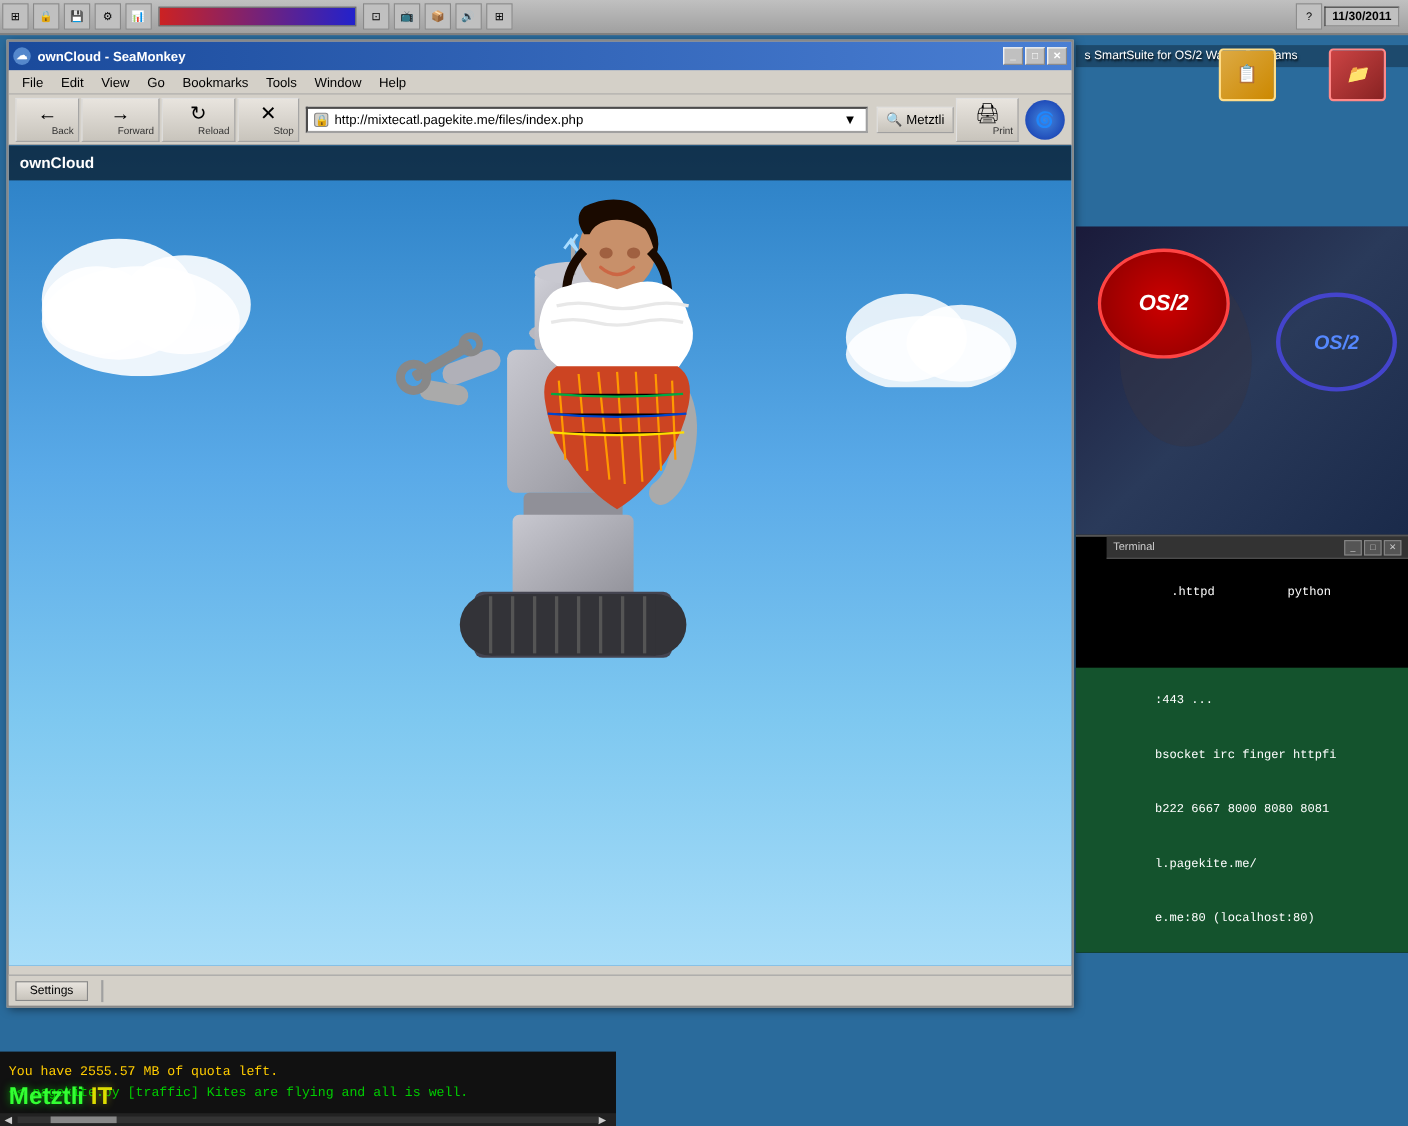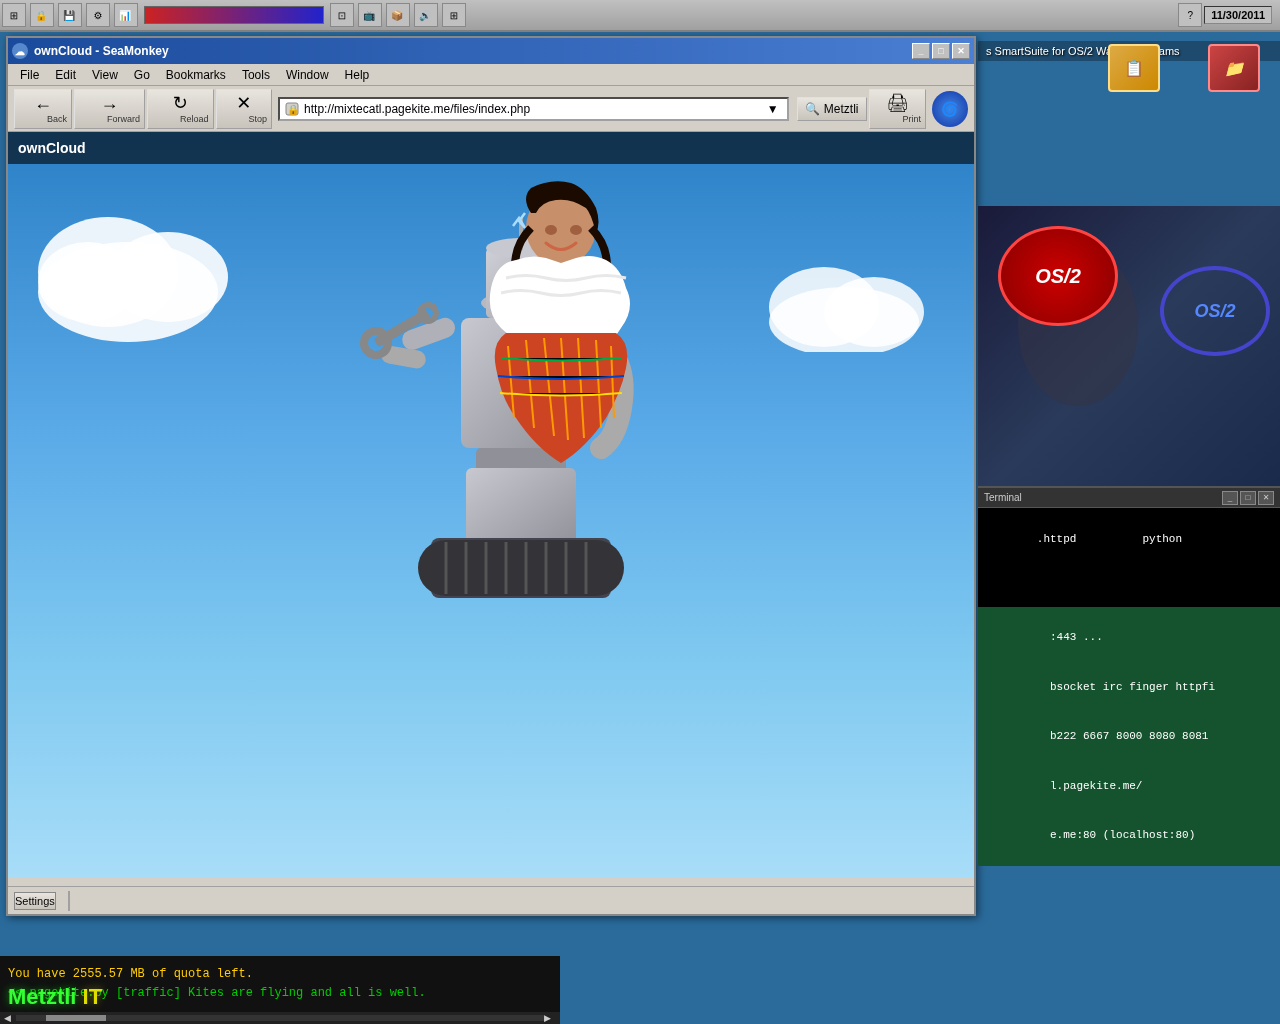--- a/index.html
+++ b/index.html
@@ -282,21 +282,21 @@
       background: #d4d0c8;
       border-top: 1px solid #a0a0a0;
       display: flex;
       align-items: center;
       padding: 0 6px;
       font-size: 11px;
     }
     .settings-btn {
       background: linear-gradient(to bottom, #e8e4de, #c8c4bc);
       border: 1px solid #888;
-      padding: 2px 0;
+      padding: 2px 12px;
       font-size: 11px;
       cursor: pointer;
       margin-right: 8px;
     }
     .status-divider {
       width: 2px;
       height: 20px;
       background: #a0a0a0;
       margin: 0 4px;
     }
@@ -357,20 +357,21 @@
 
     
     .terminal-window {
       position: absolute;
       top: 450px;
       right: 0;
       width: 302px;
       height: 380px;
       background: #000;
       border-top: 2px solid #555;
+      padding-left: 28px;
     }
     .terminal-titlebar {
       background: #333;
       height: 20px;
       display: flex;
       align-items: center;
       padding: 0 6px;
       border-bottom: 1px solid #555;
     }
     .terminal-title-text {

